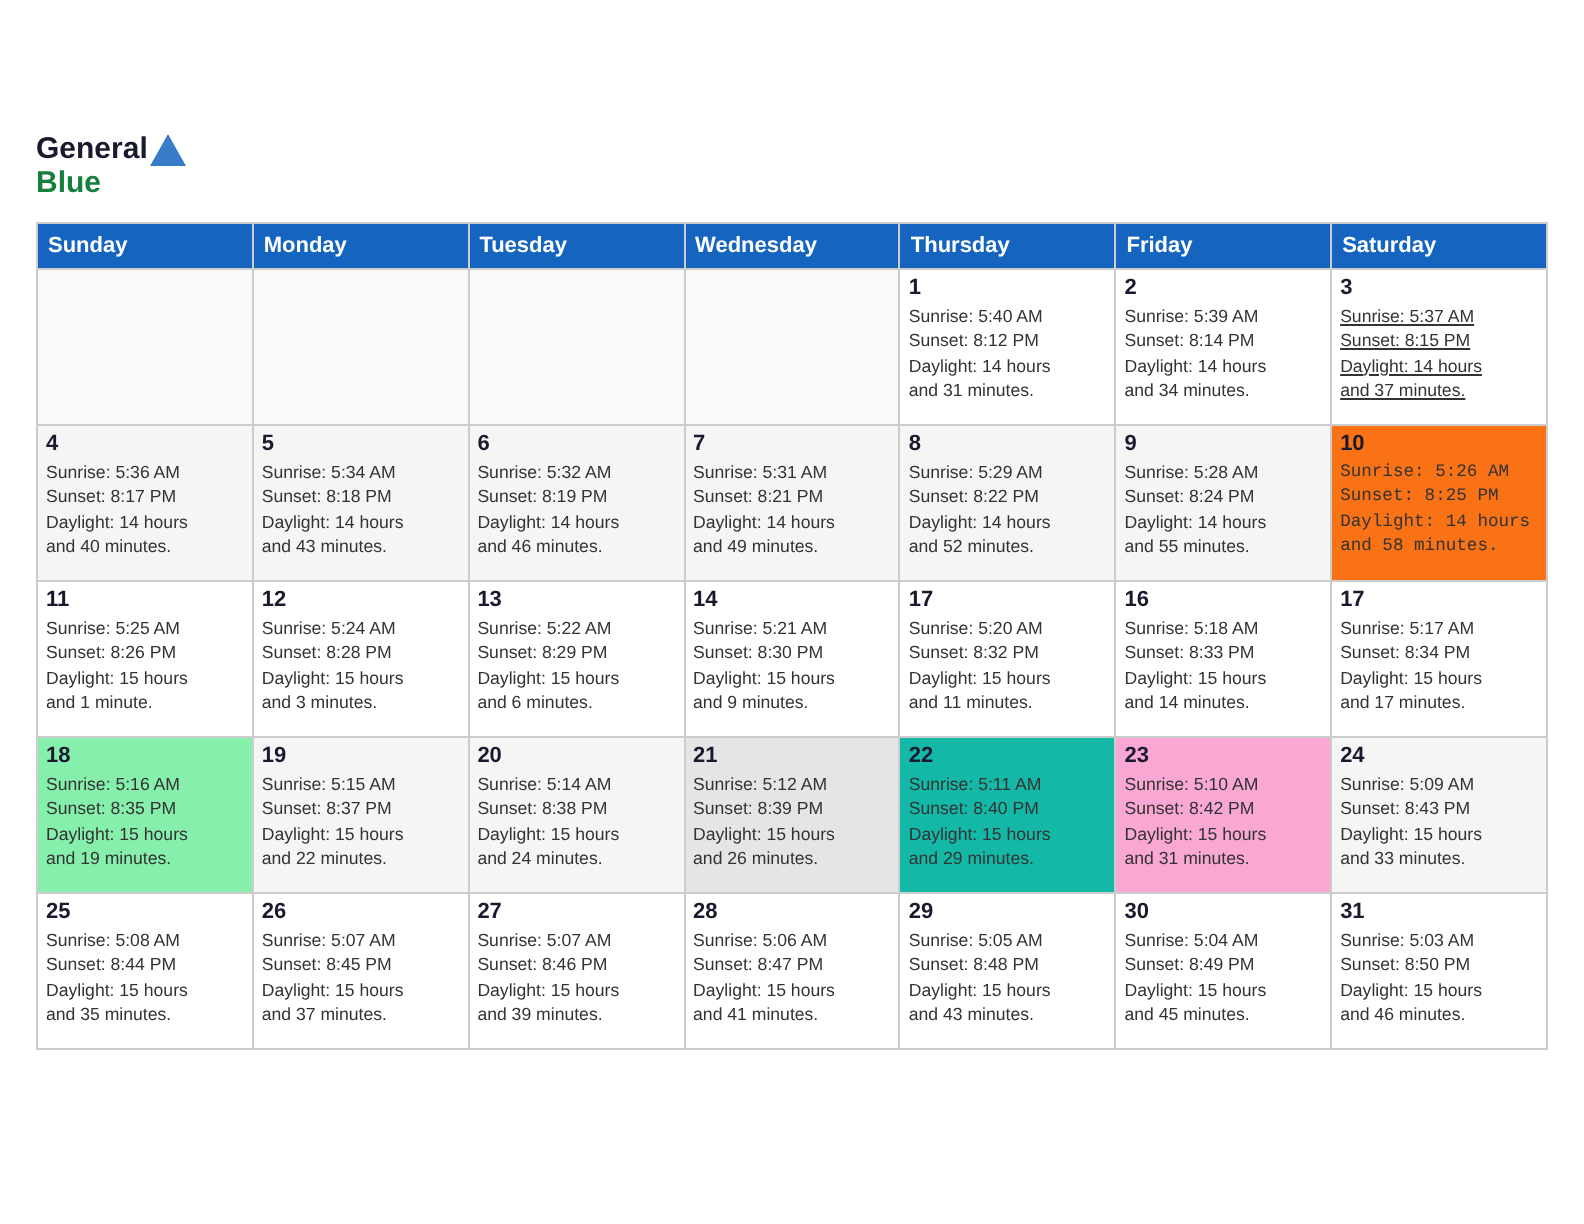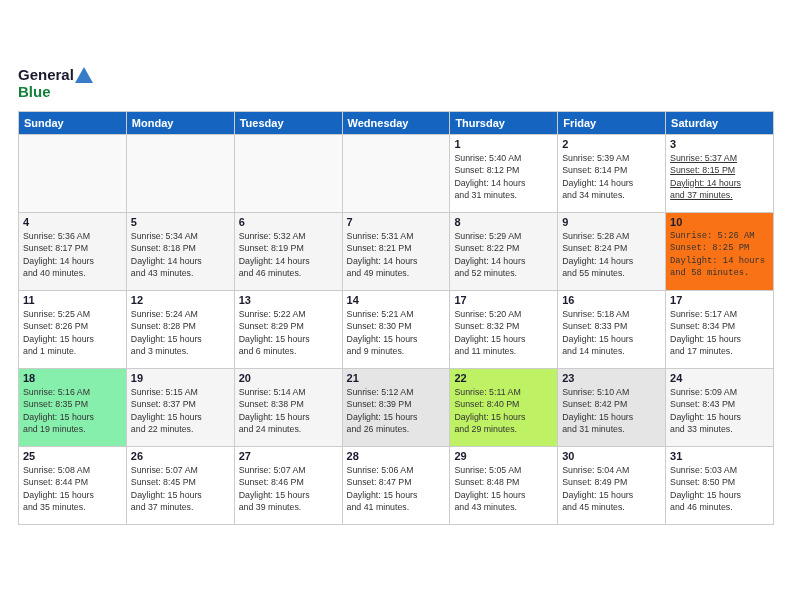--- a/index.html
+++ b/index.html
@@ -268,28 +268,28 @@
 Daylight: 15 hours
 and 24 minutes.</div>
           </td>
           <td style="background: #e5e5e5;">
             <span class="day-number">21</span>
             <div class="day-info" style="white-space: pre-line;">Sunrise: 5:12 AM
 Sunset: 8:39 PM
 Daylight: 15 hours
 and 26 minutes.</div>
           </td>
-          <td style="background: #bef264;">
+          <td style="background: #14b8a6;">
             <span class="day-number">22</span>
             <div class="day-info" style="white-space: pre-line;">Sunrise: 5:11 AM
 Sunset: 8:40 PM
 Daylight: 15 hours
 and 29 minutes.</div>
           </td>
-          <td style="background: #e5e5e5;">
+          <td style="background: #f9a8d4;">
             <span class="day-number">23</span>
             <div class="day-info" style="white-space: pre-line;">Sunrise: 5:10 AM
 Sunset: 8:42 PM
 Daylight: 15 hours
 and 31 minutes.</div>
           </td>
           <td style="background: rgb(245, 245, 245);">
             <span class="day-number">24</span>
             <div class="day-info" style="white-space: pre-line;">Sunrise: 5:09 AM
 Sunset: 8:43 PM

